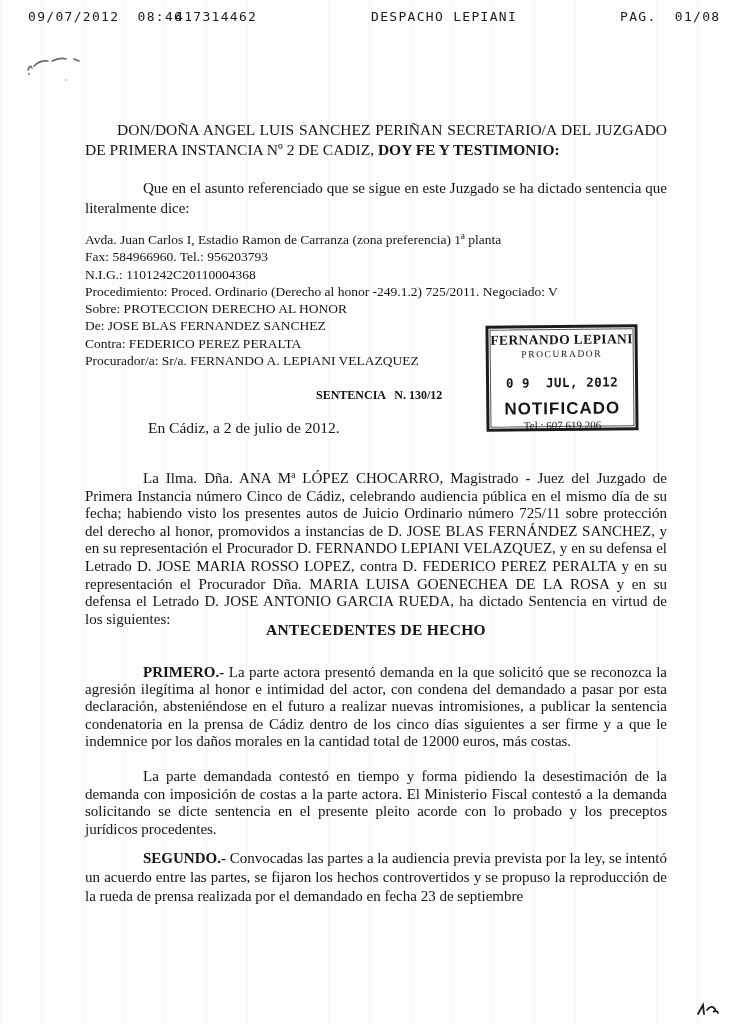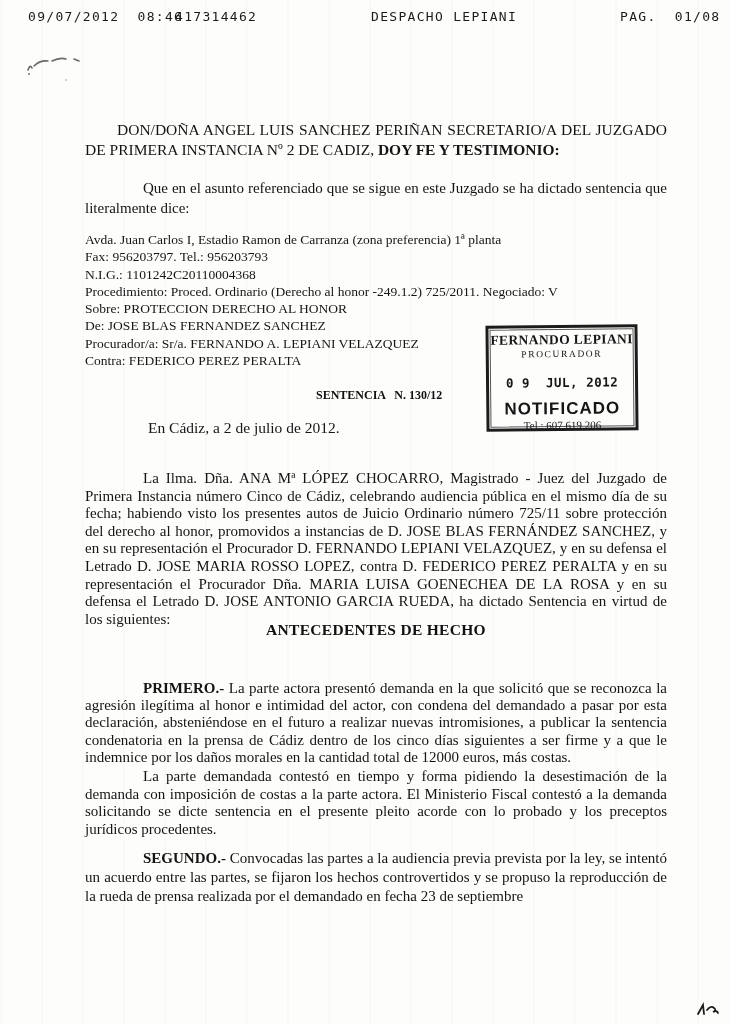--- a/index.html
+++ b/index.html
@@ -86,21 +86,21 @@
     font-size:12px;font-weight:bold;white-space:pre;color:#111;
   }
   .place-date{position:absolute;left:148px;top:419px;font-size:15.5px;}
 
   .preamble{top:455px;line-height:17.6px;text-indent:58px;}
 
   .antecedentes-heading{
     position:absolute;left:85px;top:621px;width:582px;margin:0;
     text-align:center;font-size:15.5px;font-weight:bold;letter-spacing:.3px;color:#111;
   }
-  .primero{top:665px;line-height:17.2px;text-indent:58px;}
+  .primero{top:649px;line-height:17.2px;text-indent:58px;}
   .primero2{top:753px;line-height:17.6px;text-indent:58px;}
   .segundo{top:834px;line-height:19px;text-indent:58px;}
   .para b{font-weight:bold;}
 </style>
 </head>
 <body>
 
 <div class="page">
 
   <div class="fax-header">
@@ -118,27 +118,27 @@
 
   <div class="doc">
 
     <p class="para certify"><span>DON/DOÑA ANGEL LUIS SANCHEZ PERIÑAN SECRETARIO/A DEL JUZGADO DE PRIMERA INSTANCIA Nº 2 DE CADIZ, </span><b>DOY FE Y TESTIMONIO:</b></p>
 
     <p class="para reference">Que en el asunto referenciado que se sigue en este Juzgado se ha dictado sentencia que literalmente dice:</p>
 
 
     <div class="court-info">
       <div>Avda. Juan Carlos I, Estadio Ramon de Carranza (zona preferencia) 1ª planta</div>
-      <div>Fax: 956203797. Tel.: 956203793</div>
+      <div>Fax: 584966960. Tel.: 956203793</div>
       <div>N.I.G.: 1101242C20110004368</div>
       <div>Procedimiento: Proced. Ordinario (Derecho al honor -249.1.2)  725/2011. Negociado: V</div>
       <div>Sobre: PROTECCION DERECHO AL HONOR</div>
       <div>De: JOSE BLAS FERNANDEZ SANCHEZ</div>
+      <div>Contra: FEDERICO PEREZ PERALTA</div>
       <div>Procurador/a: Sr/a. FERNANDO A. LEPIANI VELAZQUEZ</div>
-      <div>Contra: FEDERICO PEREZ PERALTA</div>
     </div>
 
     <div class="stamp">
       <div class="stamp-name">FERNANDO LEPIANI</div>
       <div class="stamp-role">PROCURADOR</div>
       <div class="stamp-date">0 9  JUL, 2012</div>
       <div class="stamp-status">NOTIFICADO</div>
       <div class="stamp-tel">Tel.: 607 619 206</div>
     </div>
 

